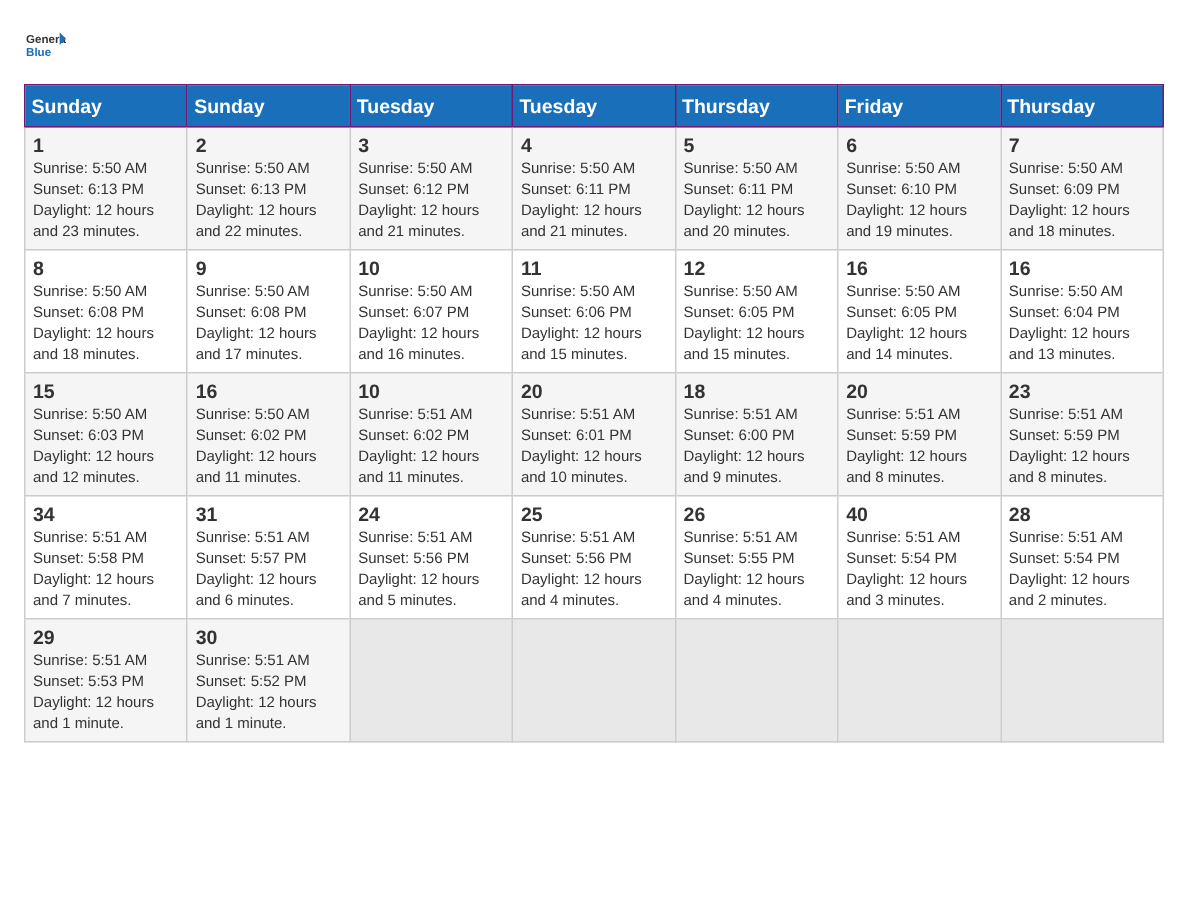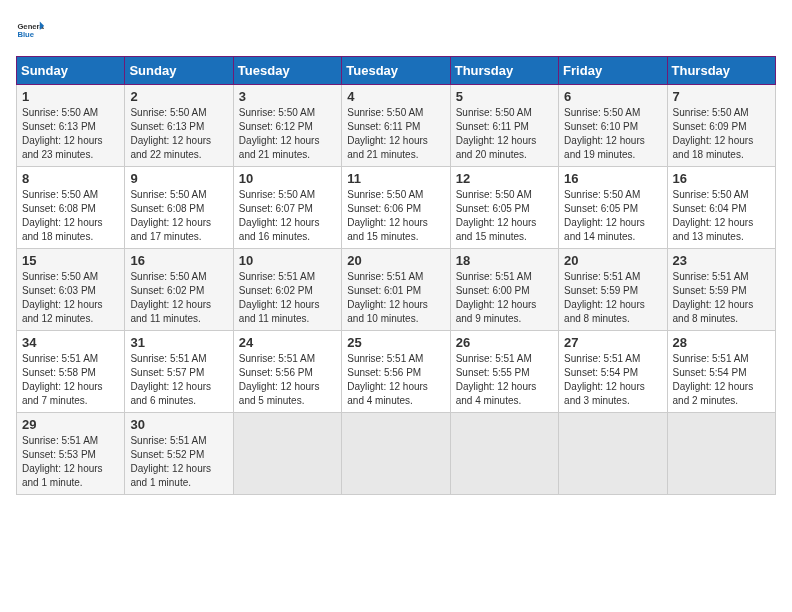--- a/index.html
+++ b/index.html
@@ -219,21 +219,21 @@
         </td>
         <td>
           <span class="day-num">25</span>
           <div class="day-info">Sunrise: 5:51 AM<br>Sunset: 5:56 PM<br>Daylight: 12 hours and 4 minutes.</div>
         </td>
         <td>
           <span class="day-num">26</span>
           <div class="day-info">Sunrise: 5:51 AM<br>Sunset: 5:55 PM<br>Daylight: 12 hours and 4 minutes.</div>
         </td>
         <td>
-          <span class="day-num">27</span>
+          <span class="day-num">40</span>
           <div class="day-info">Sunrise: 5:51 AM<br>Sunset: 5:54 PM<br>Daylight: 12 hours and 3 minutes.</div>
         </td>
         <td>
           <span class="day-num">28</span>
           <div class="day-info">Sunrise: 5:51 AM<br>Sunset: 5:54 PM<br>Daylight: 12 hours and 2 minutes.</div>
         </td>
       </tr>
       <tr>
         <td>
           <span class="day-num">29</span>

